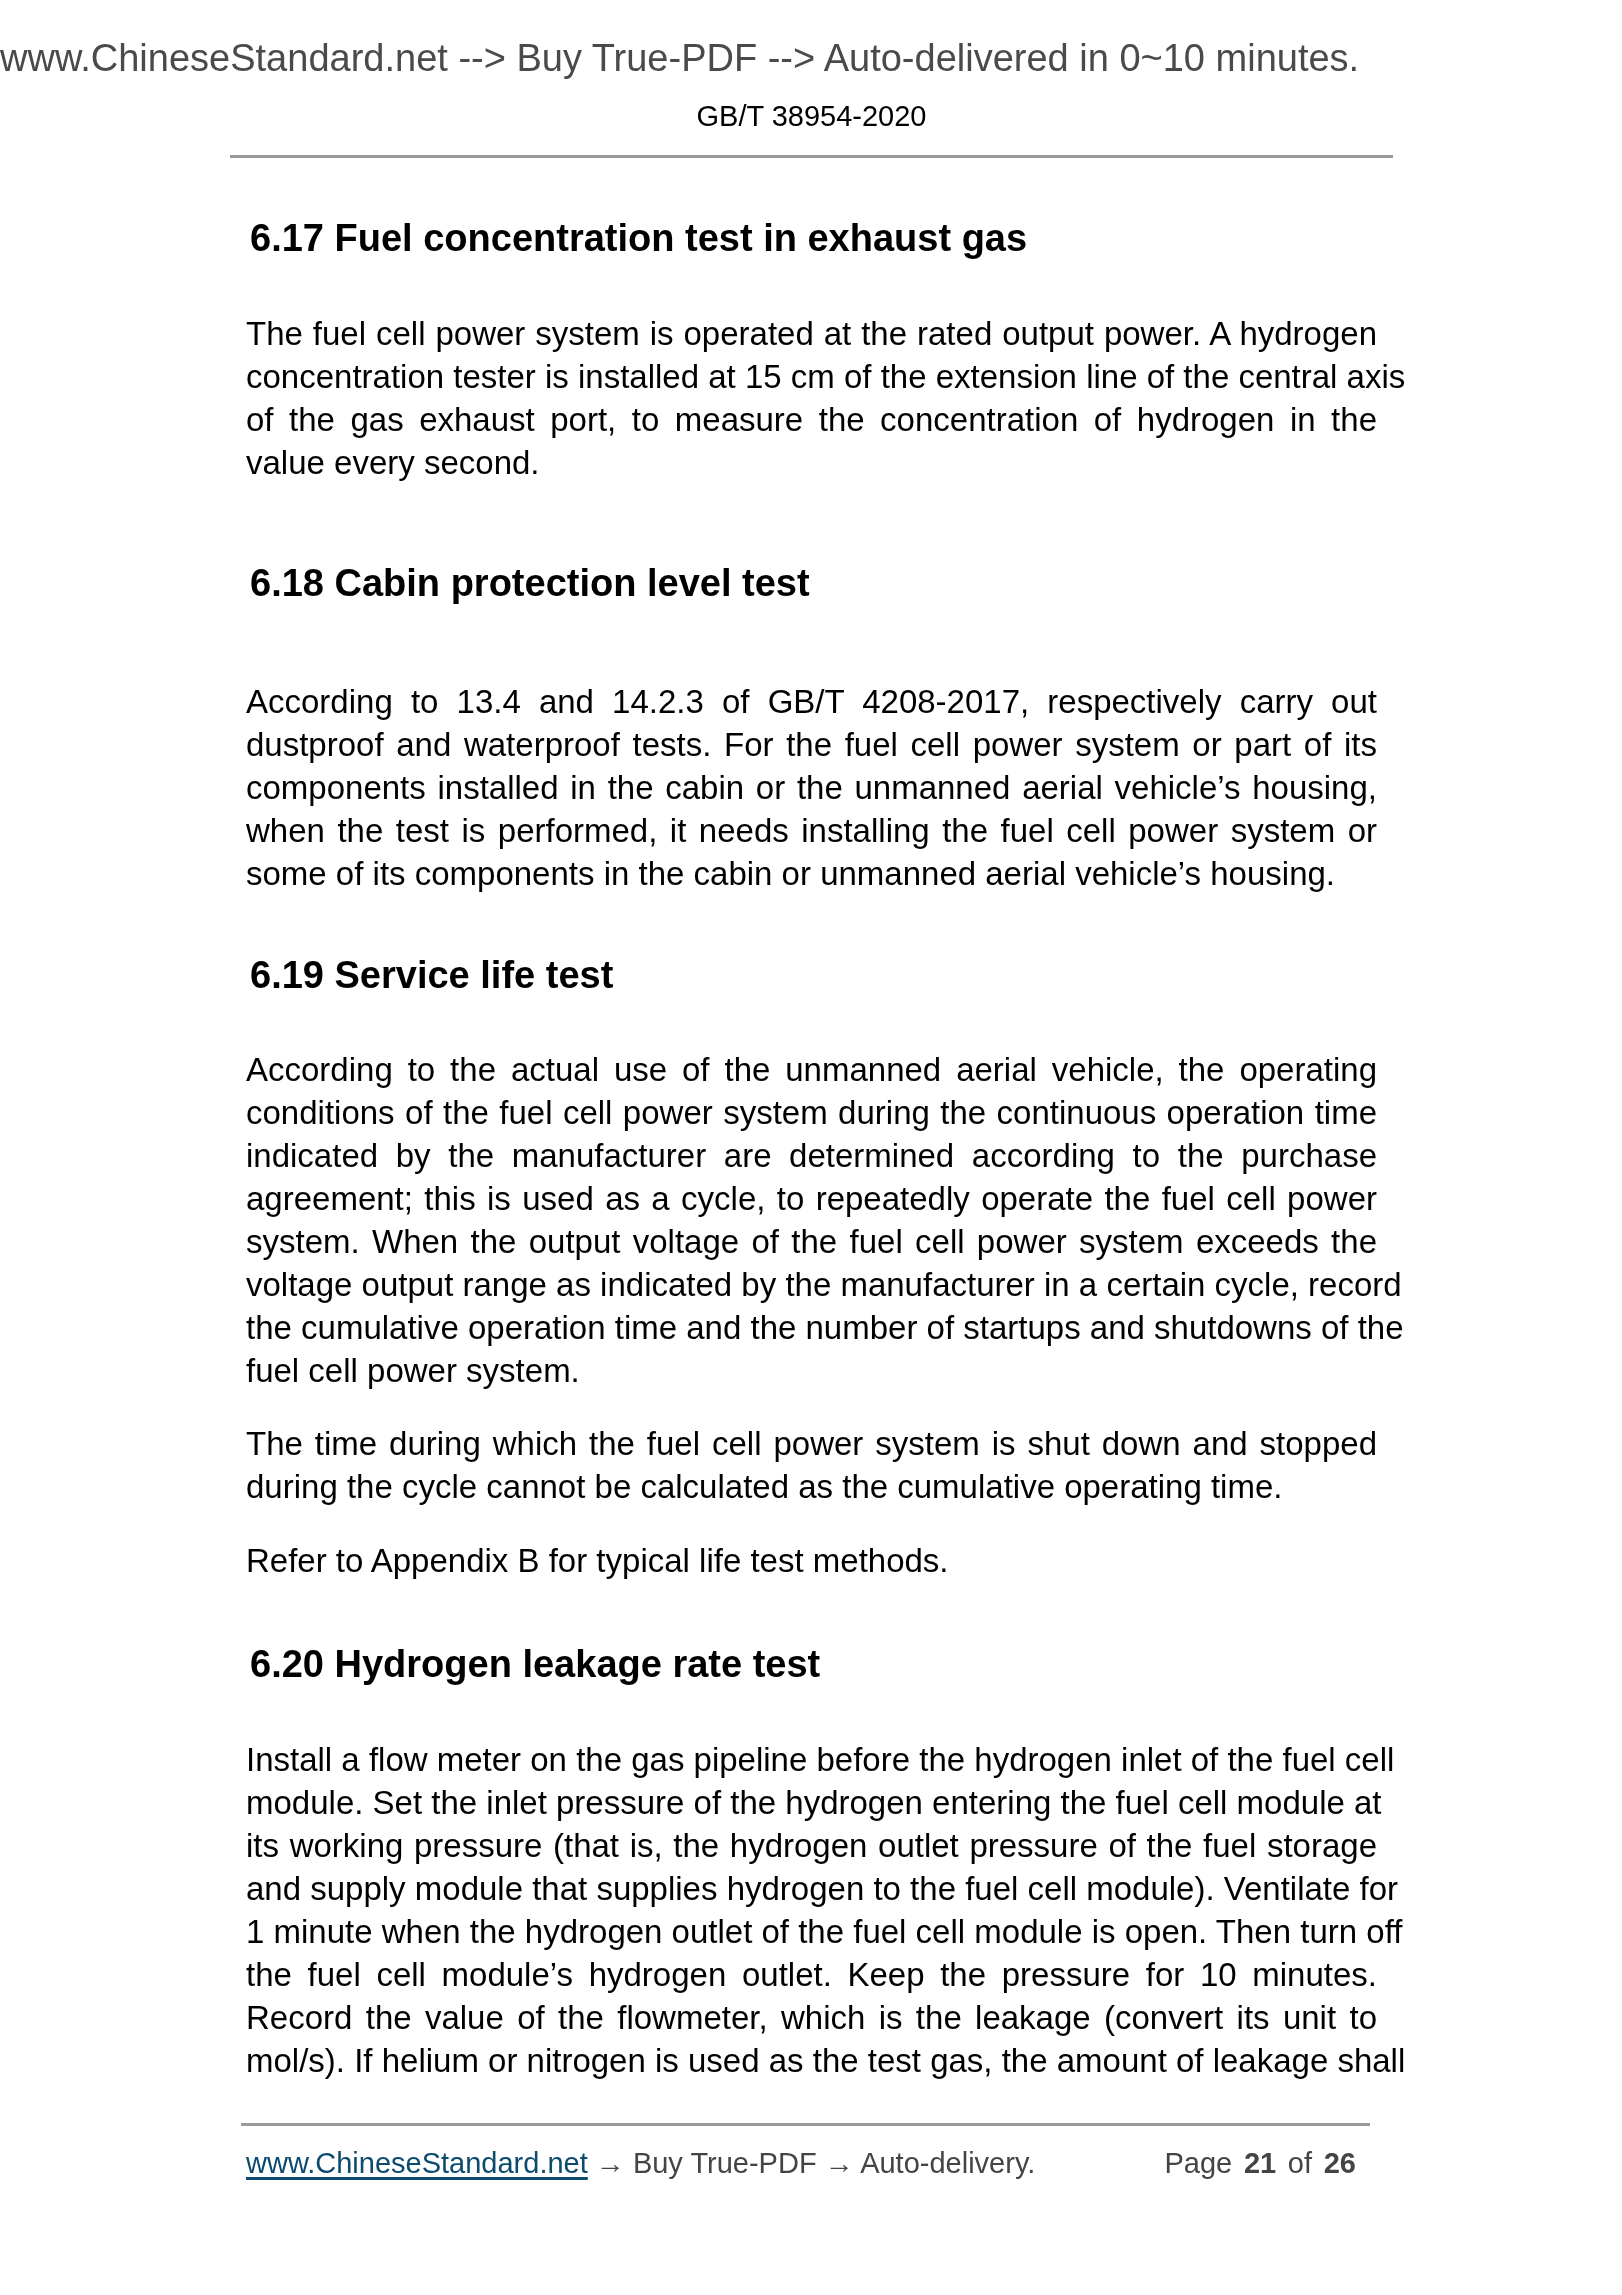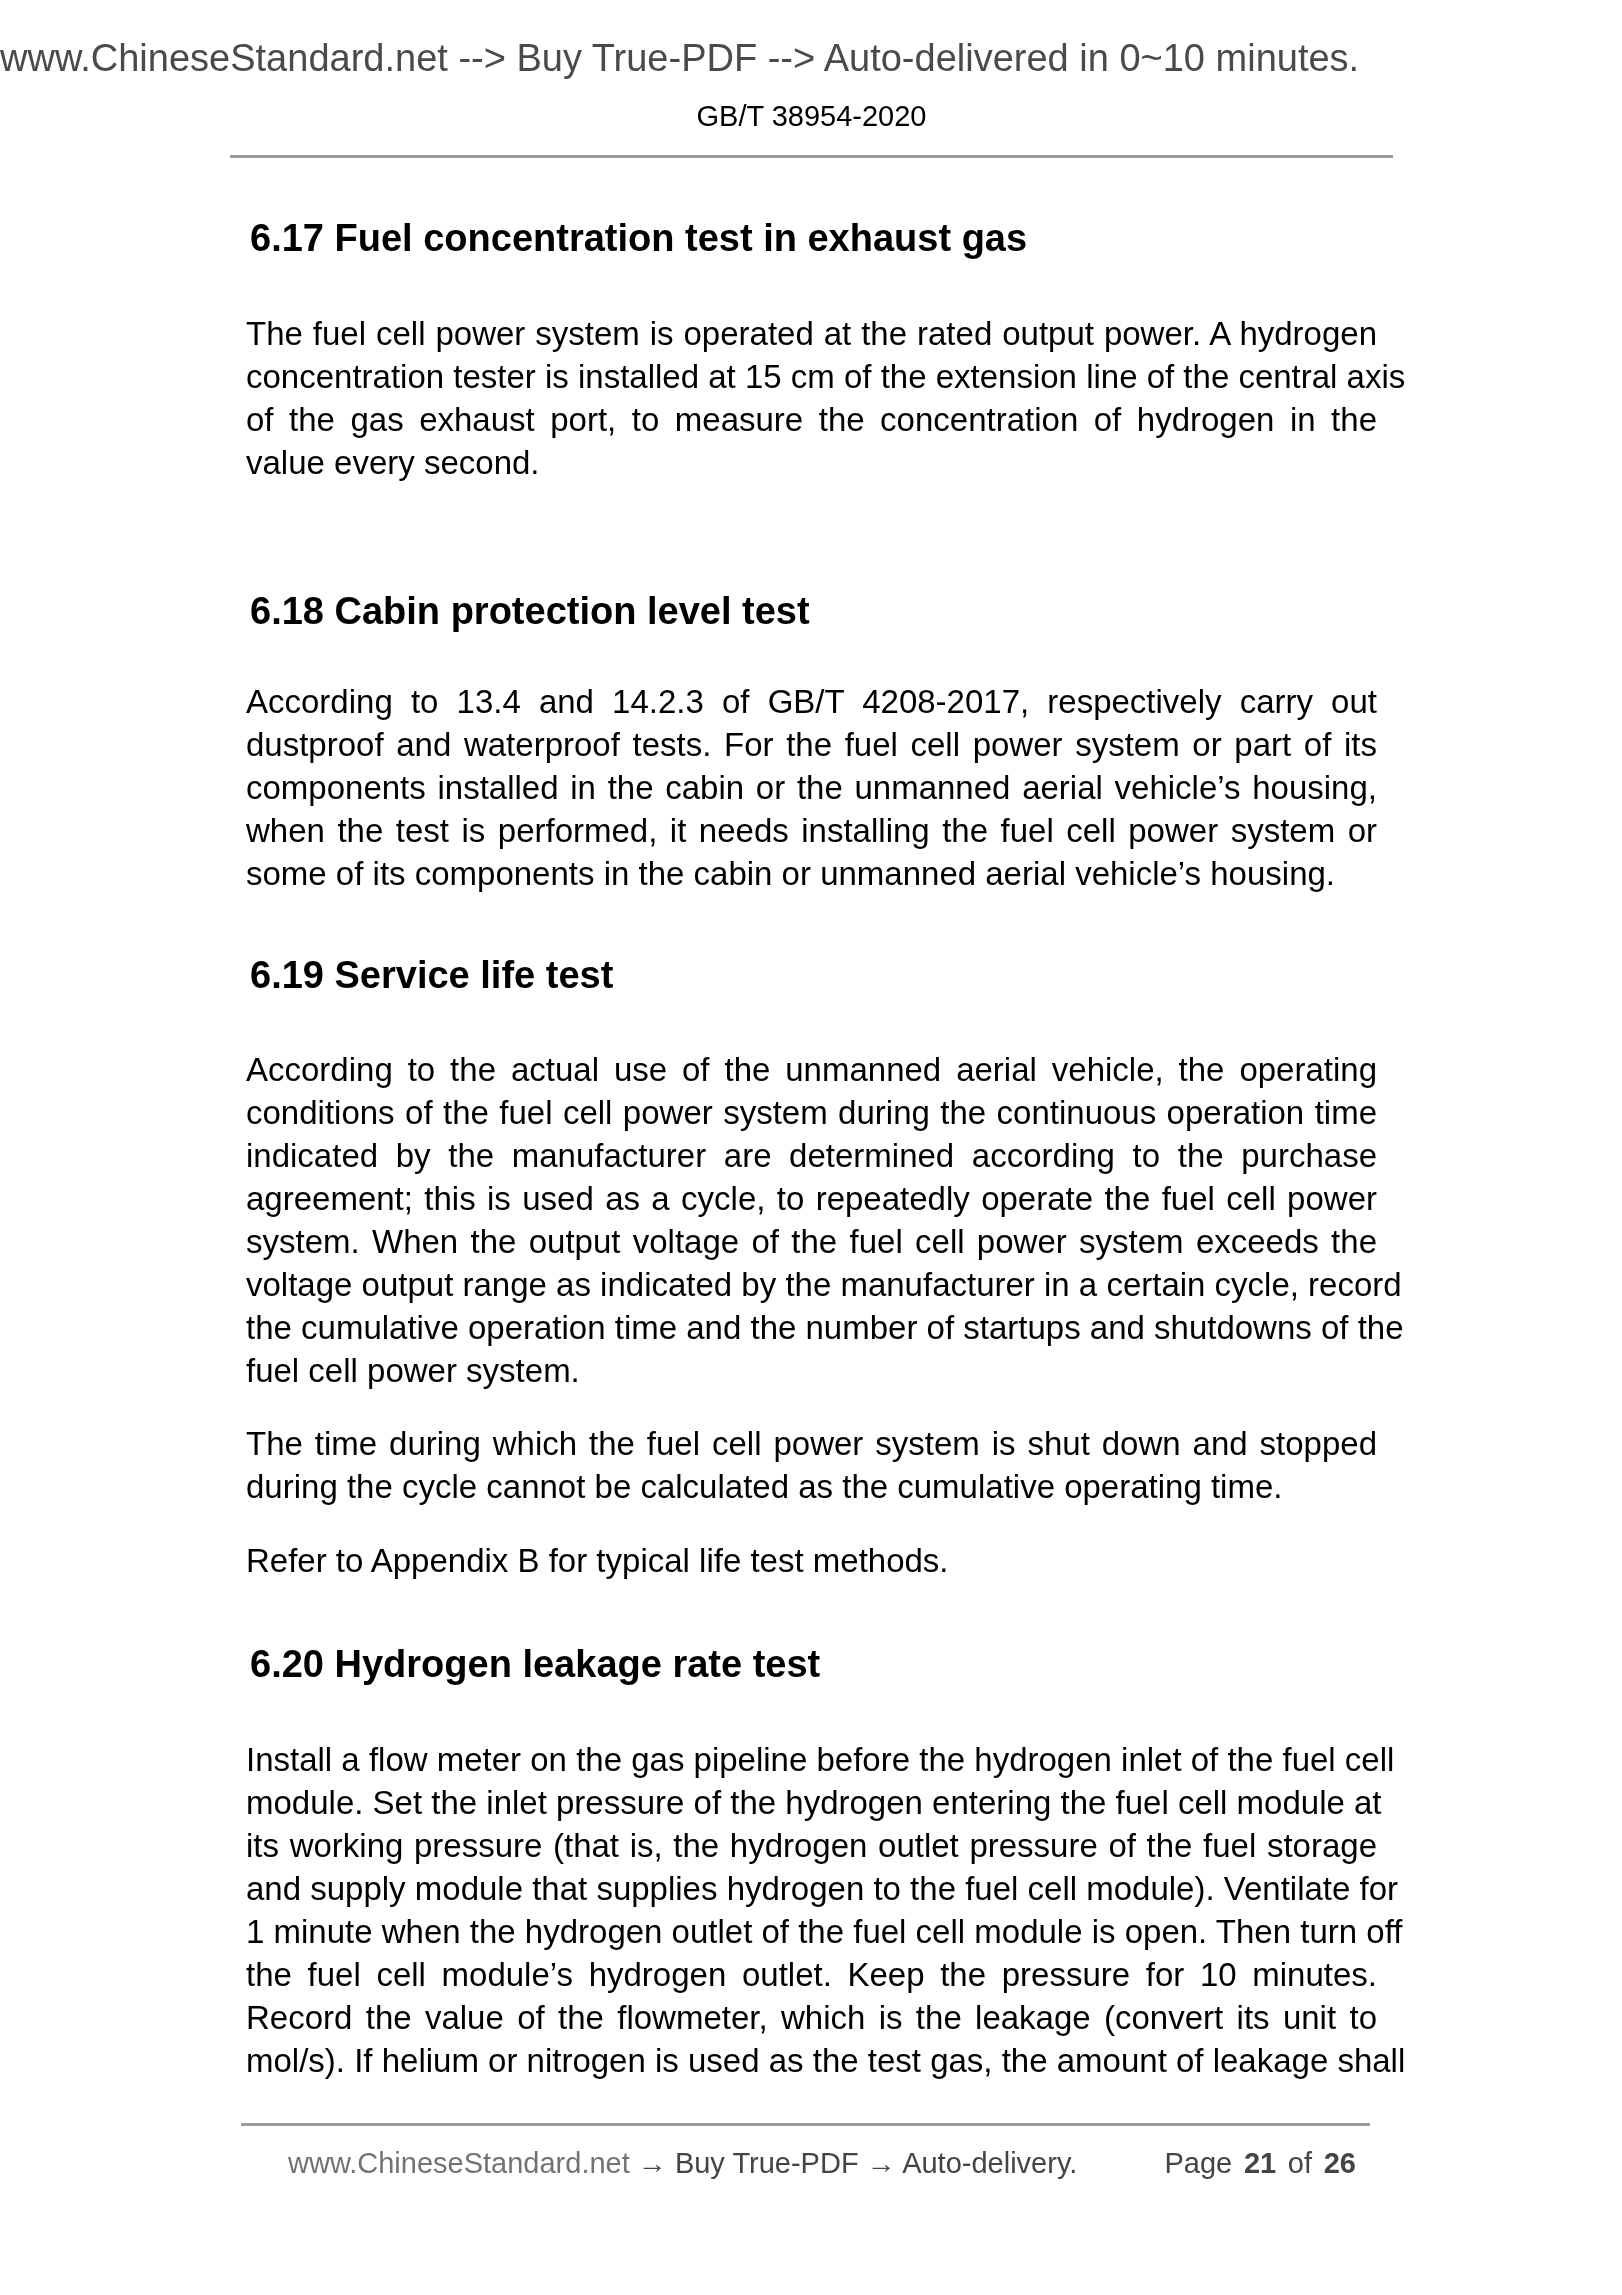--- a/index.html
+++ b/index.html
@@ -13,42 +13,42 @@
   .rule-top { left: 230px; width: 1163px; top: 155px; height: 2.5px; background: #9a9a9a; }
   .rule-bottom { left: 241px; width: 1129px; top: 2123px; height: 2.5px; background: #9a9a9a; }
   .heading { left: 246px; width: 1167px; font-size: 38px; line-height: 47px; font-weight: bold;
              color: #000; white-space: nowrap; margin: 4px; }
   .para { left: 246px; width: 1131px; font-size: 33px; line-height: 43px; color: #000000; margin: 0; }
   .para .ln { display: block; height: 43px; white-space: nowrap; text-align: justify;
               text-align-last: justify; }
   .para .ln.last { text-align: left; text-align-last: left; }
   .footer { left: 246px; width: 1118px; top: 2145px; font-size: 29px; line-height: 37px;
             color: #444444; white-space: nowrap; }
-  .footer .link { color: #737373; text-underline-offset: 4.2px;
-                  text-decoration-thickness: 2.5px; margin-left: 42px; }
+  .footer .link { color: #0c4a6e; text-decoration: underline; text-underline-offset: 4.2px;
+                  text-decoration-thickness: 2.5px; }
   .footer .page { position: absolute; right: 8px; top: 0; }
   .footer .page b { font-weight: bold; }
   .footer .sp { display: inline-block; width: 11.7px; }
 </style>
 </head>
 <body>
 
 <div class="abs hdr1">www.ChineseStandard.net --&gt; Buy True-PDF --&gt; Auto-delivered in 0~10 minutes.</div>
 <div class="abs hdr2">GB/T 38954-2020</div>
 <div class="abs rule-top"></div>
 
 <h2 class="abs heading" style="top:211px">6.17 Fuel concentration test in exhaust gas</h2>
 <p class="abs para" style="top:312px">
   <span class="ln">The fuel cell power system is operated at the rated output power. A hydrogen</span>
   <span class="ln">concentration tester is installed at 15 cm of the extension line of the central axis</span>
   <span class="ln">of the gas exhaust port, to measure the concentration of hydrogen in the</span>
   <span class="ln last">value every second.</span>
 </p>
 
-<h2 class="abs heading" style="top:584px">6.18 Cabin protection level test</h2>
+<h2 class="abs heading" style="top:556px">6.18 Cabin protection level test</h2>
 <p class="abs para" style="top:680px">
   <span class="ln">According to 13.4 and 14.2.3 of GB/T 4208-2017, respectively carry out</span>
   <span class="ln">dustproof and waterproof tests. For the fuel cell power system or part of its</span>
   <span class="ln">components installed in the cabin or the unmanned aerial vehicle’s housing,</span>
   <span class="ln">when the test is performed, it needs installing the fuel cell power system or</span>
   <span class="ln last">some of its components in the cabin or unmanned aerial vehicle’s housing.</span>
 </p>
 
 <h2 class="abs heading" style="top:948px">6.19 Service life test</h2>
 <p class="abs para" style="top:1048px">

